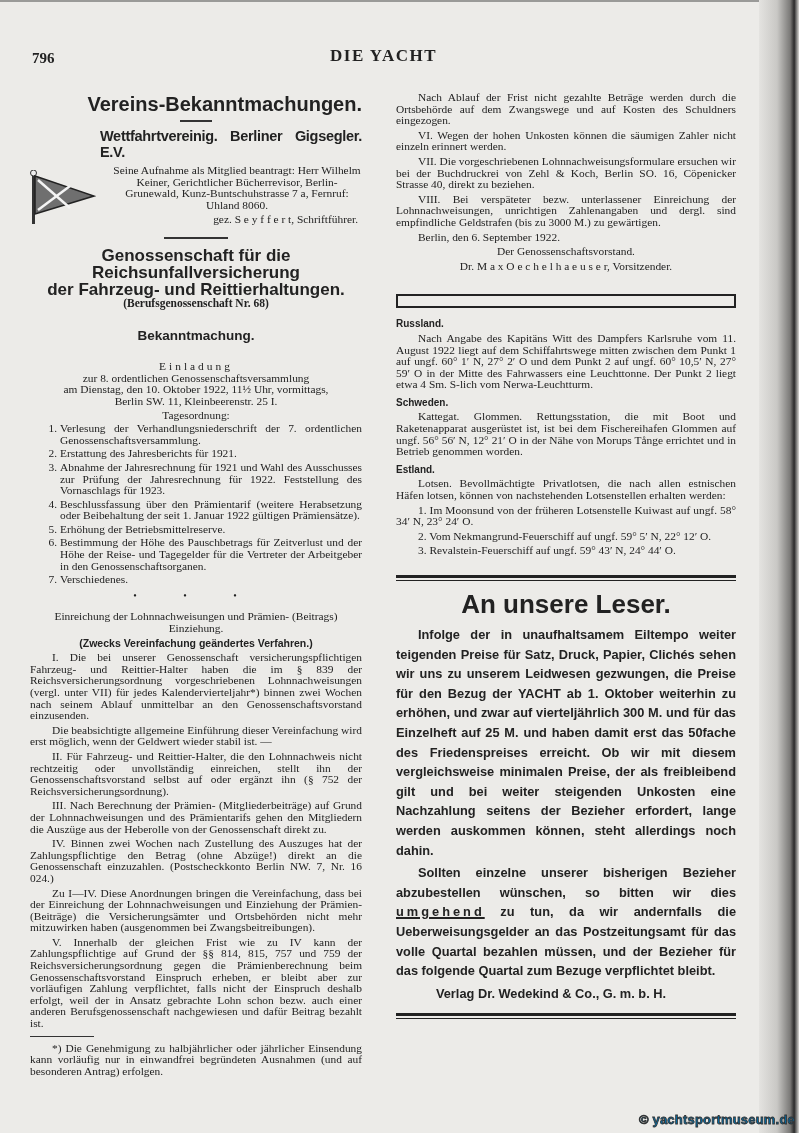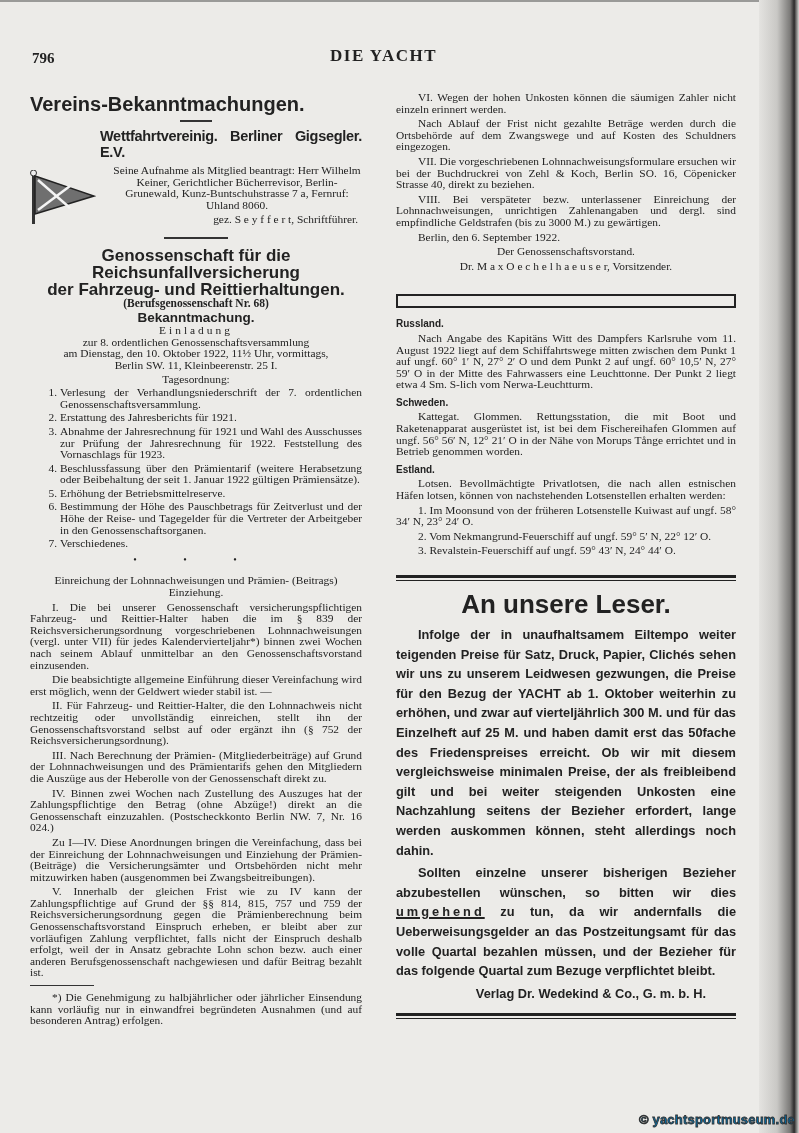--- a/index.html
+++ b/index.html
@@ -20,48 +20,48 @@
   .col { position: absolute; font-size: 11.4px; line-height: 11.6px; text-align: justify; }
   .col-left { left: 30px; top: 92px; width: 332px; }
   .col-right { left: 396px; top: 92px; width: 340px; }
 
   p { margin: 0 0 3px 0; }
   .ind { text-indent: 22px; }
   .center { text-align: center; }
   .bold-sans { font-family: "Liberation Sans", "DejaVu Sans", sans-serif; font-weight: bold; }
   .spaced { letter-spacing: 3px; }
 
-  .section-heading { font-size: 20px; line-height: 24px; text-align: left; margin: 0 0 2px 0; }
+  .section-heading { font-size: 20px; line-height: 24px; text-align: right; margin: 0 0 2px 0; }
   .short-rule { width: 32px; height: 2px; background: #333; margin: 4px auto 6px auto; }
   .mid-rule { width: 64px; height: 2px; background: #333; margin: 8px auto 8px auto; }
 
   .club-block { display: flex; align-items: flex-end; }
   .flag { width: 70px; flex: none; margin-top: 2px; }
   .club-body { flex: 1; }
   .club-name { font-size: 14.5px; line-height: 16px; font-weight: bold; font-family: "Liberation Sans", sans-serif; margin-bottom: 5px; letter-spacing: -0.3px; }
   .club-text { padding-left: 12px; }
 
   .org-title { font-size: 17px; line-height: 17px; text-align: center; }
   .org-sub { font-size: 11.5px; text-align: center; font-weight: bold; }
-  .announce { font-size: 13.5px; text-align: center; margin: 2px 0; }
+  .announce { font-size: 13.5px; text-align: center; margin: 20px 0; }
 
   ol.agenda { margin: 2px 0 2px 0; padding-left: 30px; }
   ol.agenda li { margin-bottom: 2px; }
   .dots { text-align: center; font-size: 10px; letter-spacing: 22px; margin: 4px 0 10px 0; }
   .footnote-rule { width: 64px; height: 1px; background: #333; margin: 6px 0 6px 0; }
 
   .naut-box { border: 2px solid #222; padding: 4px 6px 6px 6px; margin: 22px 0 10px 0; }
   .naut-title { font-size: 20px; line-height: 24px; text-align: center; }
   .naut-sub { font-size: 8px; text-align: center; }
   .region { font-size: 10px; text-align: left; margin: 6px 0 3px 0; }
 
   .double-rule { border-top: 3px solid #222; border-bottom: 1px solid #222; height: 2px; margin: 18px 0 8px 0; }
   .reader-title { font-size: 26px; line-height: 30px; text-align: center; margin: 6px 0 6px 0; }
   .reader-text { font-family: "Liberation Sans", "DejaVu Sans", sans-serif; font-weight: bold; font-size: 12.8px; line-height: 19.6px; text-align: justify; }
-  .reader-sign { text-align: right; padding-right: 30px; }
+  .reader-sign { text-align: center; padding-right: 30px; }
   .underline { text-decoration: underline; text-decoration-thickness: 2px; letter-spacing: 3px; }
 
   .watermark {
     position: absolute; right: 4px; bottom: 6px; font-family: "Liberation Sans", sans-serif; font-weight: bold;
     font-size: 13px; color: #0369a1; -webkit-text-stroke: 0.8px #333; letter-spacing: 0.2px;
   }
 </style>
 </head>
 <body>
 
@@ -110,34 +110,35 @@
     <li>Erstattung des Jahresberichts für 1921.</li>
     <li>Abnahme der Jahresrechnung für 1921 und Wahl des Ausschusses zur Prüfung der Jahresrechnung für 1922. Feststellung des Vornaschlags für 1923.</li>
     <li>Beschlussfassung über den Prämientarif (weitere Herabsetzung oder Beibehaltung der seit 1. Januar 1922 gültigen Prämiensätze).</li>
     <li>Erhöhung der Betriebsmittelreserve.</li>
     <li>Bestimmung der Höhe des Pauschbetrags für Zeitverlust und der Höhe der Reise- und Tagegelder für die Vertreter der Arbeitgeber in den Genossenschaftsorganen.</li>
     <li>Verschiedenes.</li>
   </ol>
   <div class="dots">• • •</div>
 
   <p class="center">Einreichung der Lohnnachweisungen und Prämien- (Beitrags) Einziehung.</p>
+  <p class="center bold-sans" style="font-size:10.5px;">(Zwecks Vereinfachung geändertes Verfahren.)</p>
   <p class="ind">I. Die bei unserer Genossenschaft versicherungspflichtigen Fahrzeug- und Reittier-Halter haben die im § 839 der Reichsversicherungsordnung vorgeschriebenen Lohnnachweisungen (vergl. unter VII) für jedes Kalendervierteljahr*) binnen zwei Wochen nach seinem Ablauf unmittelbar an den Genossenschaftsvorstand einzusenden.</p>
   <p class="ind">Die beabsichtigte allgemeine Einführung dieser Vereinfachung wird erst möglich, wenn der Geldwert wieder stabil ist. —</p>
   <p class="ind">II. Für Fahrzeug- und Reittier-Halter, die den Lohnnachweis nicht rechtzeitig oder unvollständig einreichen, stellt ihn der Genossenschaftsvorstand selbst auf oder ergänzt ihn (§ 752 der Reichsversicherungsordnung).</p>
   <p class="ind">III. Nach Berechnung der Prämien- (Mitgliederbeiträge) auf Grund der Lohnnachweisungen und des Prämientarifs gehen den Mitgliedern die Auszüge aus der Heberolle von der Genossenschaft direkt zu.</p>
   <p class="ind">IV. Binnen zwei Wochen nach Zustellung des Auszuges hat der Zahlungspflichtige den Betrag (ohne Abzüge!) direkt an die Genossenschaft einzuzahlen. (Postscheckkonto Berlin NW. 7, Nr. 16 024.)</p>
   <p class="ind">Zu I—IV. Diese Anordnungen bringen die Vereinfachung, dass bei der Einreichung der Lohnnachweisungen und Einziehung der Prämien- (Beiträge) die Versicherungsämter und Ortsbehörden nicht mehr mitzuwirken haben (ausgenommen bei Zwangsbeitreibungen).</p>
   <p class="ind">V. Innerhalb der gleichen Frist wie zu IV kann der Zahlungspflichtige auf Grund der §§ 814, 815, 757 und 759 der Reichsversicherungsordnung gegen die Prämienberechnung beim Genossenschaftsvorstand Einspruch erheben, er bleibt aber zur vorläufigen Zahlung verpflichtet, falls nicht der Einspruch deshalb erfolgt, weil der in Ansatz gebrachte Lohn schon bezw. auch einer anderen Berufsgenossenschaft nachgewiesen und dafür Beitrag bezahlt ist.</p>
   <div class="footnote-rule"></div>
   <p class="ind">*) Die Genehmigung zu halbjährlicher oder jährlicher Einsendung kann vorläufig nur in einwandfrei begründeten Ausnahmen (und auf besonderen Antrag) erfolgen.</p>
 </div>
 
 <div class="col col-right">
+  <p class="ind">Nach Ablauf der Frist nicht gezahlte Beträge werden durch die Ortsbehörde auf dem Zwangswege und auf Kosten des Schuldners eingezogen.</p>
   <p class="ind">VI. Wegen der hohen Unkosten können die säumigen Zahler nicht einzeln erinnert werden.</p>
-  <p class="ind">Nach Ablauf der Frist nicht gezahlte Beträge werden durch die Ortsbehörde auf dem Zwangswege und auf Kosten des Schuldners eingezogen.</p>
   <p class="ind">VII. Die vorgeschriebenen Lohnnachweisungsformulare ersuchen wir bei der Buchdruckrei von Zehl &amp; Koch, Berlin SO. 16, Cöpenicker Strasse 40, direkt zu beziehen.</p>
   <p class="ind">VIII. Bei verspäteter bezw. unterlassener Einreichung der Lohnnachweisungen, unrichtigen Zahlenangaben und dergl. sind empfindliche Geldstrafen (bis zu 3000 M.) zu gewärtigen.</p>
   <p class="ind">Berlin, den 6. September 1922.</p>
   <p class="center">Der Genossenschaftsvorstand.</p>
   <p class="center">Dr. M a x O e c h e l h a e u s e r, Vorsitzender.</p>
 
   <div class="naut-box">
   </div>
 
   <div class="region bold-sans">Russland.</div>

